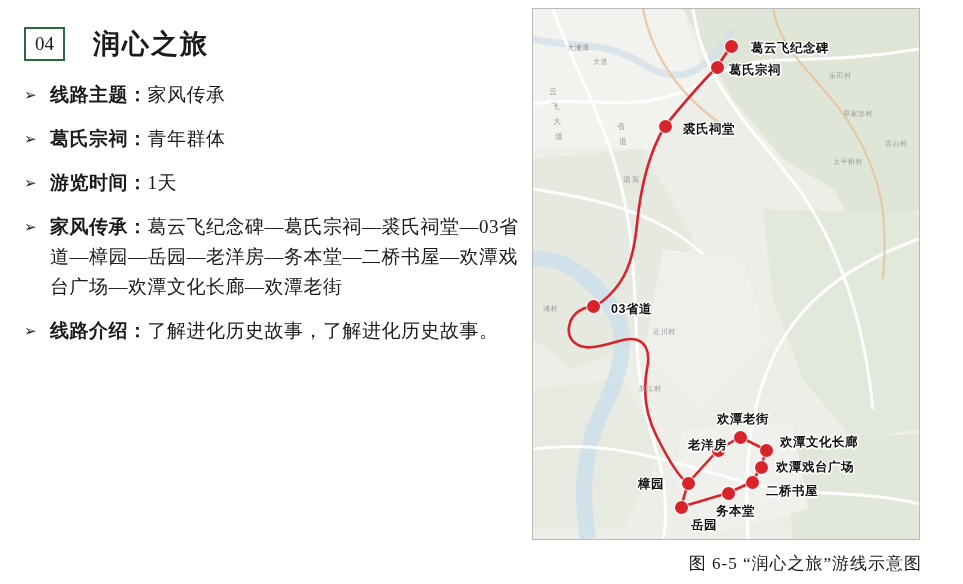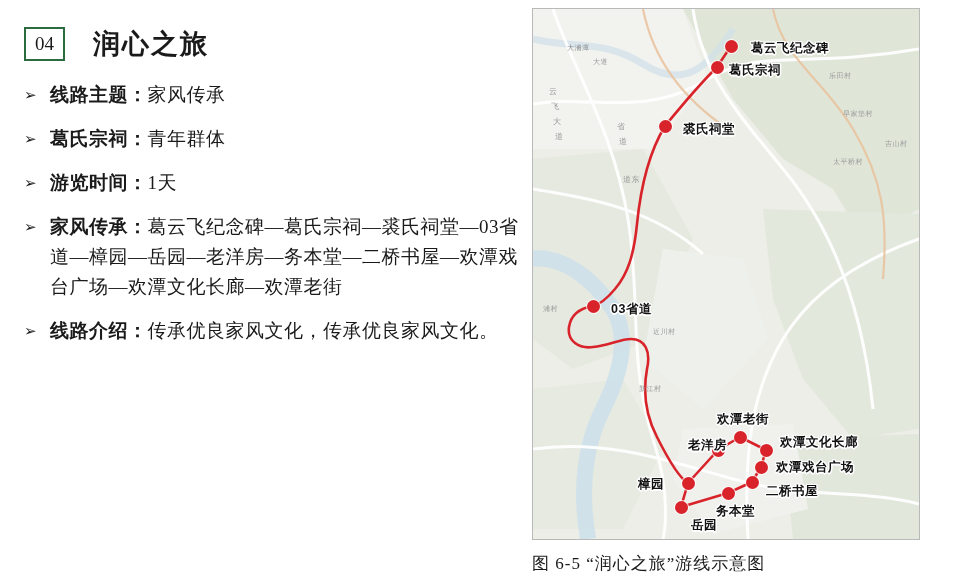--- a/index.html
+++ b/index.html
@@ -106,21 +106,21 @@
     background: #eef0ea;
   }
   .map-canvas {
     position: absolute;
     left: 0; top: 0;
     width: 100%;
     height: 100%;
   }
   .caption {
     margin-top: 12px;
-    text-align: left;
+    text-align: right;
     font-size: 17px;
     letter-spacing: 1px;
   }
 
   
   .map-label {
     position: absolute;
     font-family: "Liberation Sans", sans-serif;
     font-weight: bold;
     font-size: 12.5px;
@@ -173,21 +173,21 @@
       </li>
       <li class="bullet-item multiline">
         <span class="arrow">➢</span>
         <span class="item-body">
           <span class="item-label">家风传承：</span><span class="item-value">葛云飞纪念碑—葛氏宗祠—裘氏祠堂—03省道—樟园—岳园—老洋房—务本堂—二桥书屋—欢潭戏台广场—欢潭文化长廊—欢潭老街</span>
         </span>
       </li>
       <li class="bullet-item multiline">
         <span class="arrow">➢</span>
         <span class="item-body">
-          <span class="item-label">线路介绍：</span><span class="item-value">传承优良家风文化，传承优良家风文化。</span>
+          <span class="item-label">线路介绍：</span><span class="item-value">了解进化历史故事，了解进化历史故事。</span>
         </span>
       </li>
     </ul>
   </div>
 
   <div class="right-col">
     <div class="map-frame">
 
       <svg class="map-canvas" viewBox="0 0 386 530" preserveAspectRatio="none">
 

